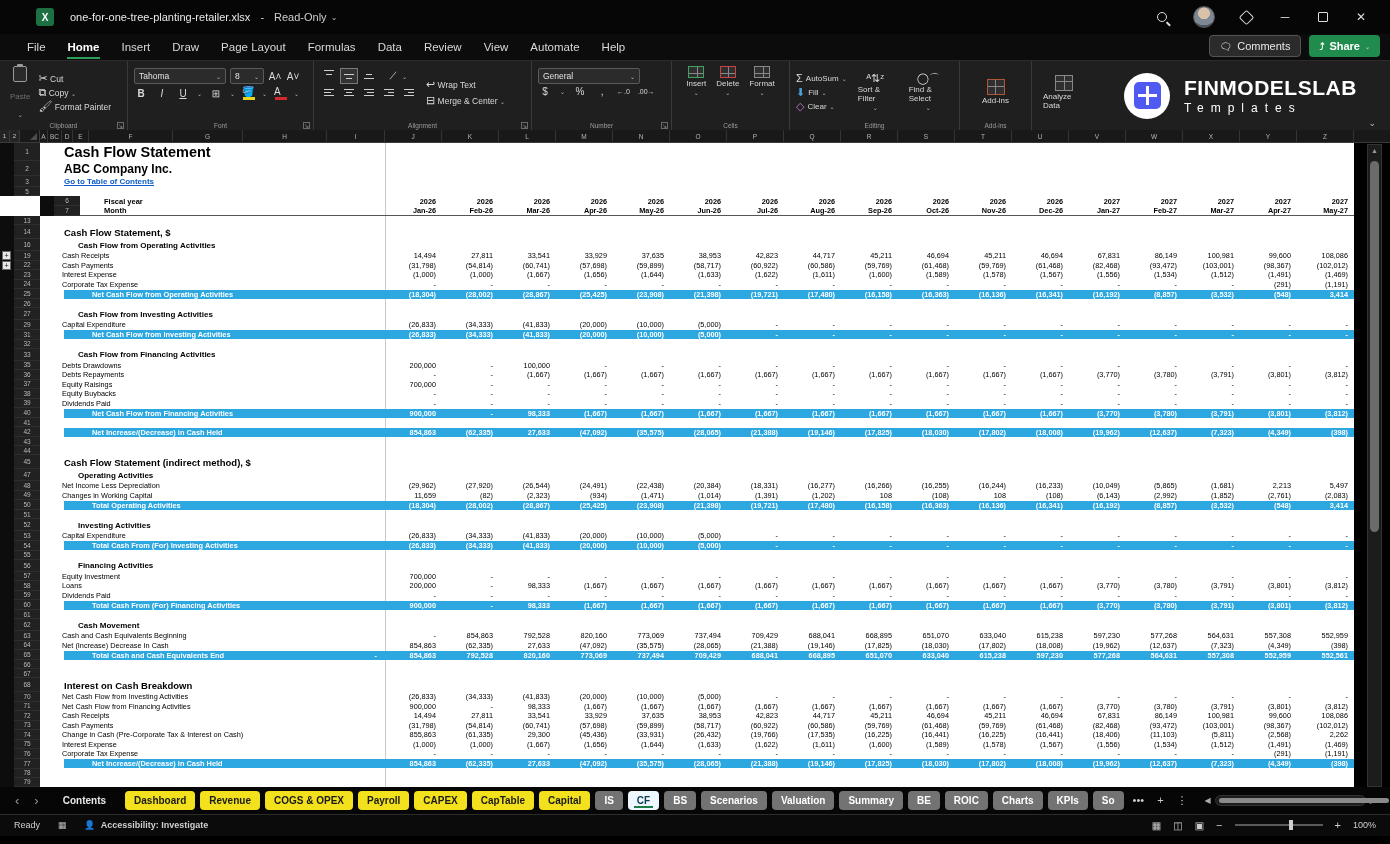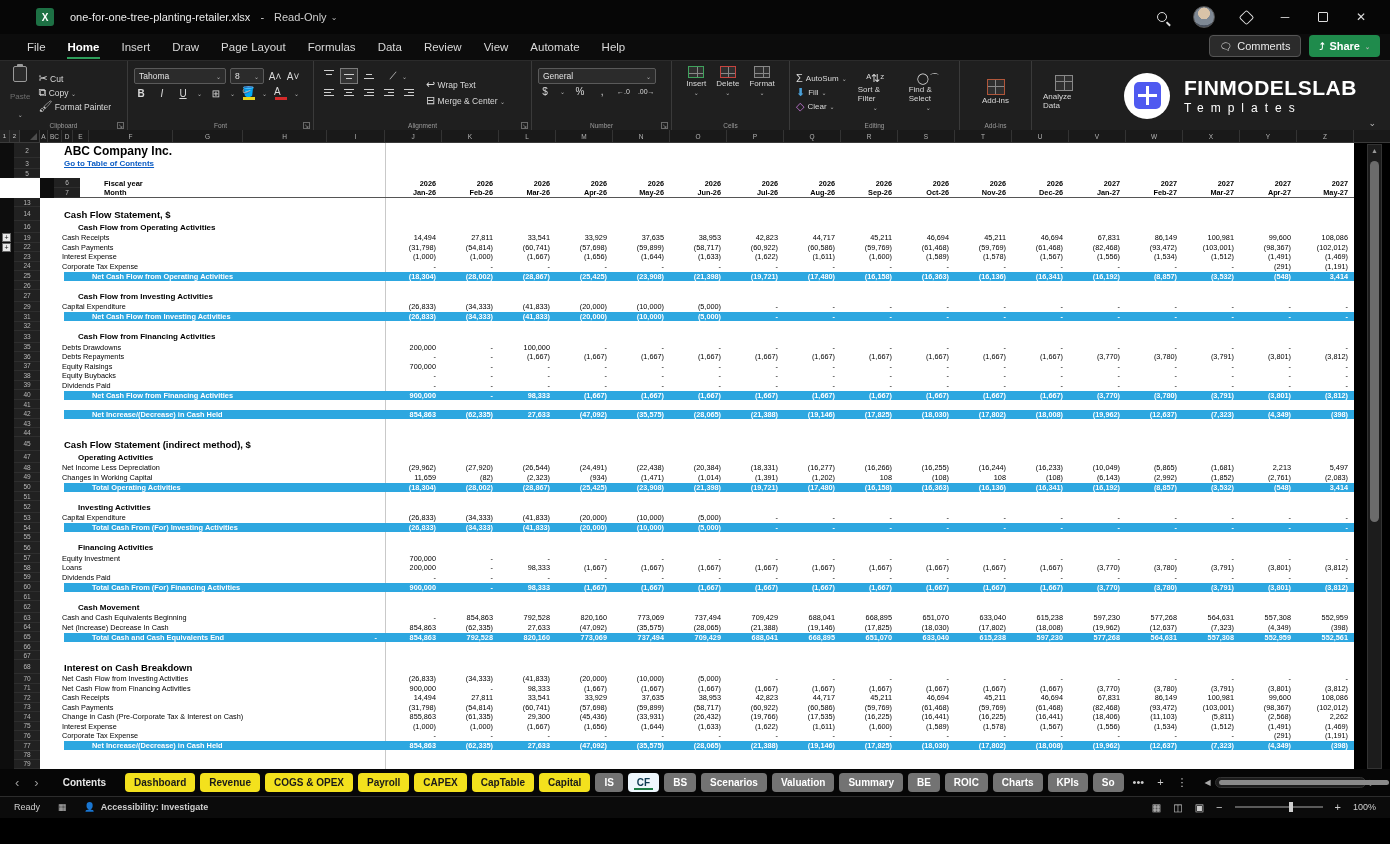--- a/index.html
+++ b/index.html
@@ -241,21 +241,21 @@
     <div style="display:flex; flex-direction:column; justify-content:center; gap:5px; font-size:8.5px;">
       <div><span class="ico">↩</span> <span>Wrap Text</span></div>
       <div><span class="ico">⊟</span> <span>Merge &amp; Center</span> <span class="chev">⌄</span></div>
     </div>
     <div class="rglabel">Alignment</div>
     <div class="launcher">↘</div>
   </div>
 
   <div class="rgroup" style="width:140px;">
     <div class="srow">
-        <div class="combo" style="width:118px;">
+        <div class="combo" style="width:102px;">
           <span>General</span>
           <span class="chev">⌄</span>
         </div>
       </div>
     <div class="srow" style="gap:8px;">
       <span class="fmtbtn">$</span>
         <span class="chev">⌄</span>
       <span class="fmtbtn">%</span>
       <span class="fmtbtn">,</span>
       <span style="font-size:7px;">←.0</span>
@@ -367,20 +367,27 @@
       <div class="chd" style="width: 57px;">T</div>
       <div class="chd" style="width: 57px;">U</div>
       <div class="chd" style="width: 57px;">V</div>
       <div class="chd" style="width: 57px;">W</div>
       <div class="chd" style="width: 57px;">X</div>
       <div class="chd" style="width: 57px;">Y</div>
       <div class="chd" style="width: 57px;">Z</div>
     </div>
   <div class="grid" id="grid">
     <div class="vline"></div>
+  <div class="row r-title">
+        <div class="gut"></div>
+        <div class="rn">1</div>
+        <div class="ct">
+          <div class="lb">Cash Flow Statement</div>
+        </div>
+      </div>
       <div class="row r-sub">
         <div class="gut"></div>
         <div class="rn">2</div>
         <div class="ct">
           <div class="lb">ABC Company Inc.</div>
         </div>
       </div>
       <div class="row r-link">
         <div class="gut"></div>
         <div class="rn">3</div>

